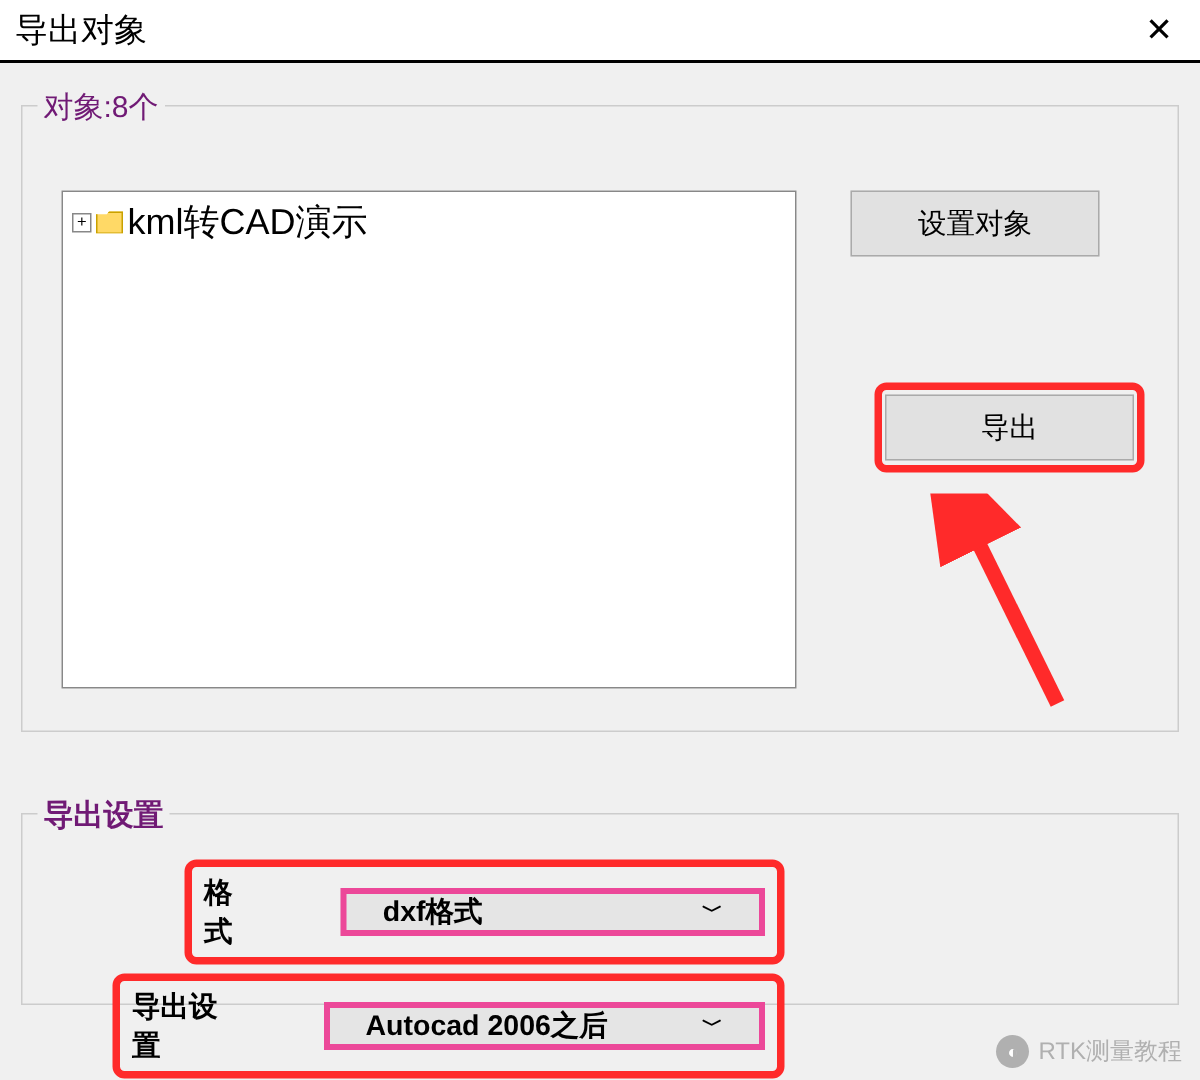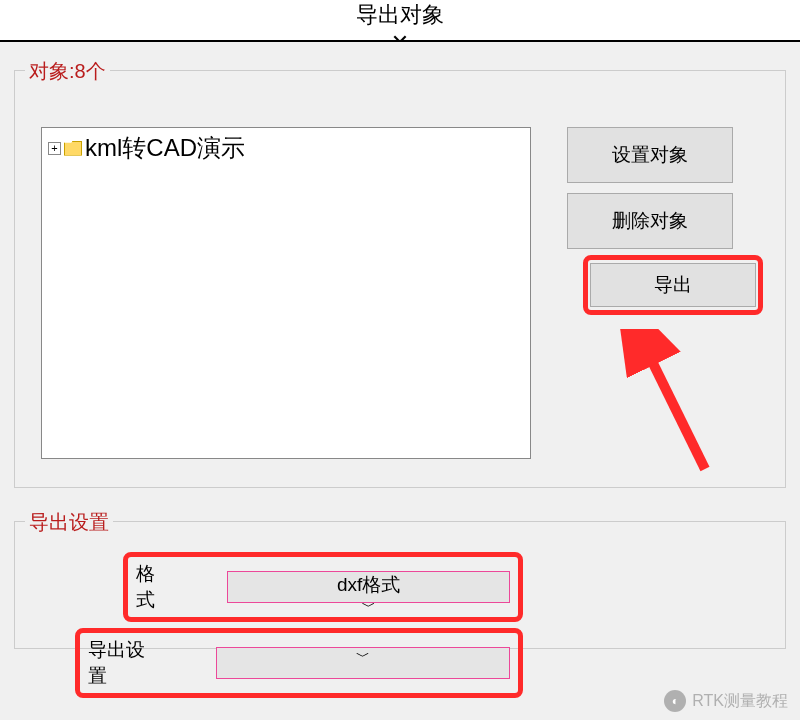--- a/index.html
+++ b/index.html
@@ -15,21 +15,20 @@
       background: #fff;
     }
     .titlebar {
       display: flex;
       justify-content: space-between;
       align-items: center;
       height: 42px;
       padding: 0 10px;
       border-bottom: 2px solid #000;
       background: #fff;
-      flex-direction: column;
     }
     .titlebar-text {
       font-size: 22px;
       color: #000;
     }
     .close-btn {
       font-size: 22px;
       cursor: pointer;
       padding: 0 8px;
     }
@@ -45,21 +44,21 @@
       position: relative;
       padding: 18px;
     }
     .legend {
       position: absolute;
       top: -13px;
       left: 10px;
       background: #f0f0f0;
       padding: 0 4px;
       font-size: 20px;
-      color: #b91c1c;
+      color: #701a75;
     }
     .fieldset-objects {
       height: 418px;
       margin-top: 14px;
     }
     .tree-box {
       position: absolute;
       left: 26px;
       top: 56px;
       width: 490px;
@@ -102,21 +101,21 @@
       color: #000;
       cursor: pointer;
       display: flex;
       align-items: center;
       justify-content: center;
     }
     .obj-btn {
       position: absolute;
       left: 552px;
       width: 166px;
-      height: 56px;
+      height: 44px;
     }
     .btn-set-object { top: 56px; }
     .btn-delete-object { top: 122px; }
     .export-wrap {
       position: absolute;
       left: 568px;
       top: 184px;
       width: 180px;
       height: 60px;
       border: 5px solid #ff2a2a;
@@ -129,22 +128,23 @@
       width: 166px;
       height: 44px;
     }
     .arrow {
       position: absolute;
       left: 600px;
       top: 258px;
       pointer-events: none;
     }
     .fieldset-settings {
-      margin-top: 33px;
+      margin-top: 54px;
       height: 128px;
+      font-weight: bold;
     }
     .settings-rows {
       position: absolute;
       left: 60px;
       top: 30px;
     }
     .row-highlight {
       border: 5px solid #ff2a2a;
       border-radius: 8px;
       padding: 4px 8px;
@@ -158,26 +158,25 @@
     .row-label {
       font-size: 19px;
       color: #000;
       margin-right: 10px;
     }
     .combo {
       display: flex;
       align-items: center;
       justify-content: space-between;
       background: #e5e5e5;
-      border: 1px solid #ec4899;
+      border: 4px solid #ec4899;
       height: 32px;
       padding: 0 24px;
       width: 316px;
       cursor: pointer;
-      flex-direction: column;
     }
     .combo-value { font-size: 19px; color: #000; }
     .chevron {
       font-size: 14px;
     }
     .watermark {
       position: absolute;
       right: 12px;
       bottom: 8px;
       display: flex;
@@ -215,23 +214,20 @@
       <div class="tree-box">
         <div class="tree-item">
           <span class="expand-icon">+</span>
           <span class="folder-icon"></span>
           <span class="tree-label">kml转CAD演示</span>
         </div>
       </div>
 
       <div class="btn obj-btn btn-set-object">
         <span>设置对象</span>
-      </div>
-      <div class="btn obj-btn btn-delete-object">
-        <span>删除对象</span>
       </div>
 
       <div class="export-wrap">
         <div class="btn btn-export">
           <span>导出</span>
         </div>
       </div>
 
       <svg class="arrow" width="110" height="150">
         <defs>
@@ -250,20 +246,21 @@
         <div class="row-highlight row1">
           <span class="row-label">格式</span>
           <div class="combo">
             <span class="combo-value">dxf格式</span>
             <span class="chevron">﹀</span>
           </div>
         </div>
         <div class="row-highlight row2">
           <span class="row-label">导出设置</span>
           <div class="combo">
+            <span class="combo-value">Autocad 2006之后</span>
             <span class="chevron">﹀</span>
           </div>
         </div>
       </div>
     </div>
 
     <div class="watermark">
       <span class="wm-icon">◐</span>
       <span>RTK测量教程</span>
     </div>

